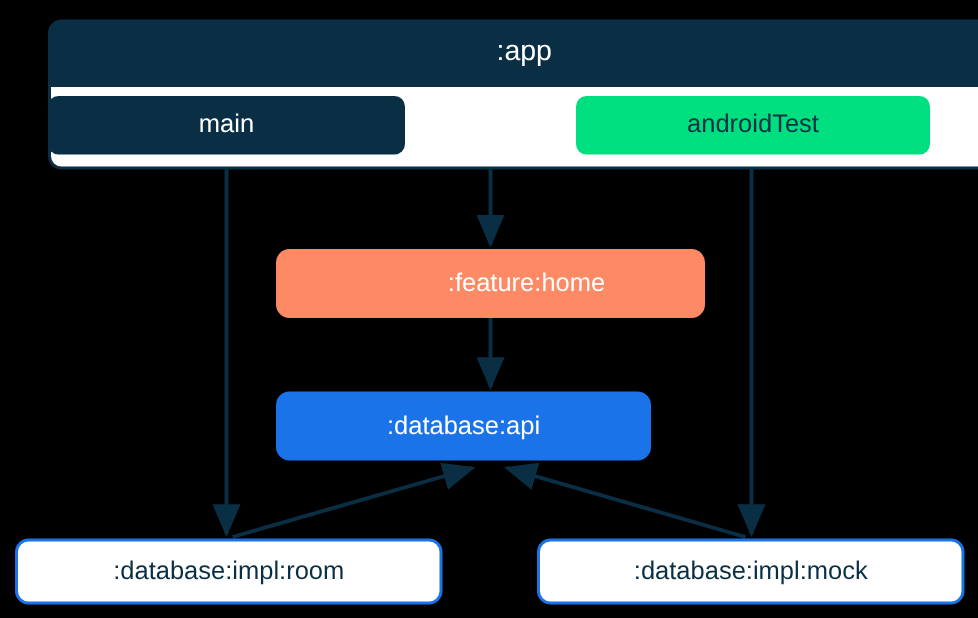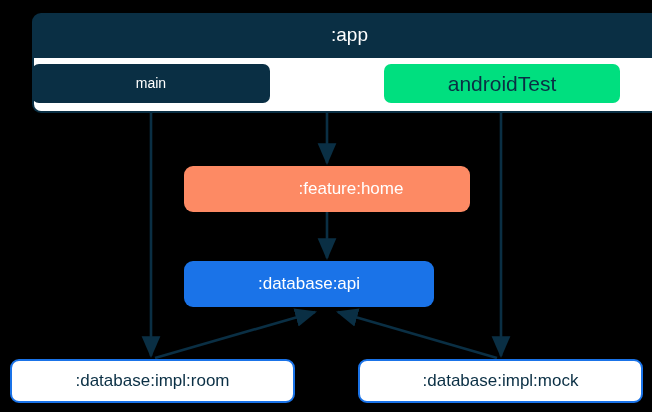--- a/index.html
+++ b/index.html
@@ -70,31 +70,31 @@
   }
 
   #node-main {
     left: 32px;
     top: 64px;
     width: 238px;
     height: 39px;
     background: #0a2f44;
     color: #ffffff;
     border-radius: 7px;
-    font-size: 14px;
+    font-size: 17px;
   }
   #node-androidtest {
     left: 384px;
     top: 64px;
     width: 236px;
     height: 39px;
     background: #00df7f;
     color: #0a2f44;
     border-radius: 7px;
-    font-size: 21px;
+    font-size: 17px;
   }
   #node-feature-home {
     left: 184px;
     top: 166px;
     width: 286px;
     height: 46px;
     background: #fd8a64;
     color: #ffffff;
     border-radius: 9px;
     font-size: 17px;

